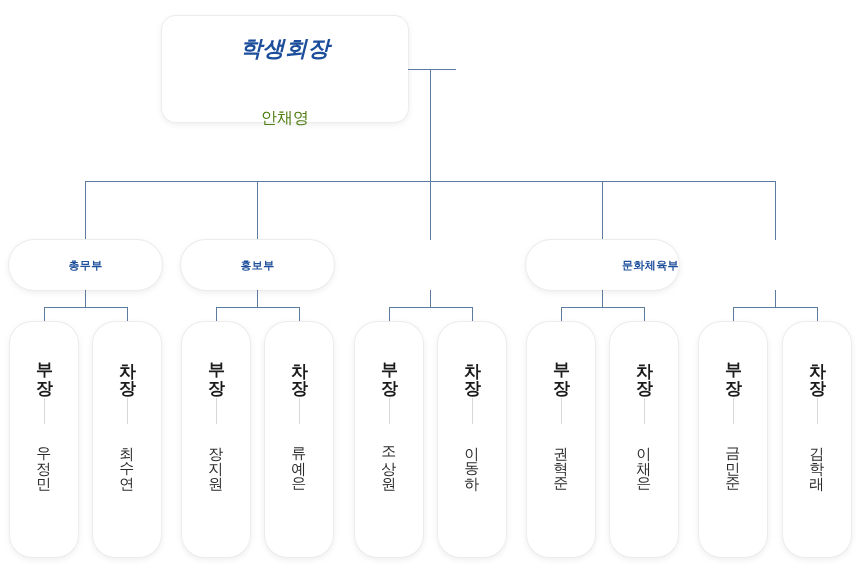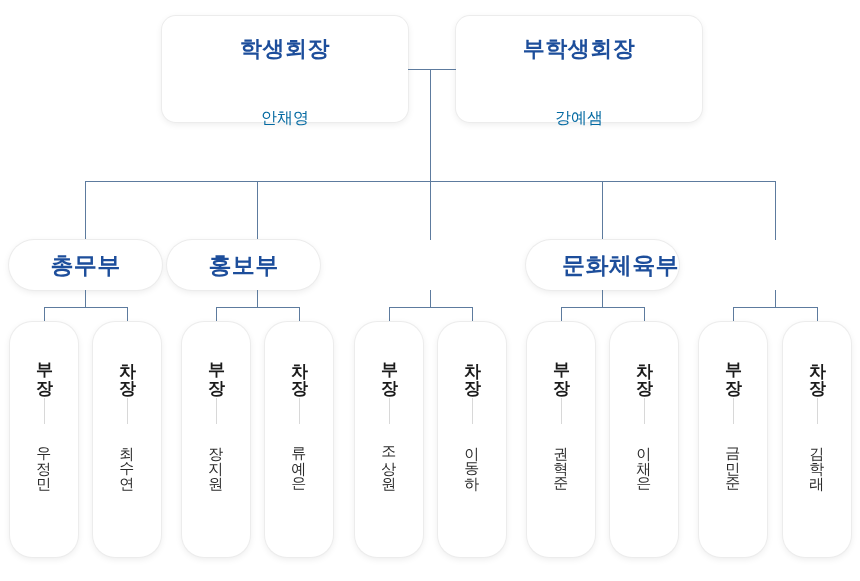--- a/index.html
+++ b/index.html
@@ -27,37 +27,37 @@
   }
 
   
   .exec-card{
     width:246px;height:106px;top:16px;
     display:flex;flex-direction:column;align-items:center;
     justify-content:flex-start;padding-top:22px;
   }
   .exec-title{
     font-size:22px;font-weight:bold;color:#1d4e9b;
-    letter-spacing:.5px;line-height:1;
+    letter-spacing:.5px;line-height:1;font-style:italic;
   }
   .exec-divider{
     width:218px;height:1px;background:#e3e3e3;margin:18px 0 0 0;
   }
   .exec-name{
-    font-size:16px;color:#0369a1;margin-top:32px;line-height:1;
+    font-size:16px;color:#4d7c0f;margin-top:32px;line-height:1;
   }
 
   
   .dept-card{
     height:50px;top:240px;
     display:flex;align-items:center;justify-content:center;
     border-radius:25px;
   }
   .dept-title{
-    font-size:23px;font-weight:bold;color:#1d4e9b;letter-spacing:.4px;
+    font-size:11px;font-weight:bold;color:#1d4e9b;letter-spacing:.4px;
   }
 
   
   .leaf-card{
     width:68px;height:235px;top:322px;
     border-radius:22px;
     display:flex;flex-direction:column;align-items:center;
     padding-top:28px;
   }
   .leaf-role{
@@ -78,41 +78,36 @@
 <body>
 
 <div id="org-chart">
 
   <div class="card exec-card" style="left:162px;">
     <div class="exec-title">학생회장</div>
     <div class="exec-divider"></div>
     <div class="exec-name">안채영</div>
   </div>
 
-  <div class="card exec-card" style="left:456px;">
-    <div class="exec-title">부학생회장</div>
-    <div class="exec-divider"></div>
-    <div class="exec-name">강예샘</div>
-  </div>
 
   <div class="line h" style="left:408px;top:69px;width:48px;"></div>
   <div class="line v" style="left:430px;top:69px;height:112px;"></div>
 
   <div class="line h" style="left:85px;top:181px;width:691px;"></div>
 
   <div class="line v" style="left:85px;top:181px;height:59px;"></div>
   <div class="line v" style="left:257px;top:181px;height:59px;"></div>
   <div class="line v" style="left:430px;top:181px;height:59px;"></div>
   <div class="line v" style="left:602px;top:181px;height:59px;"></div>
   <div class="line v" style="left:775px;top:181px;height:59px;"></div>
 
   <div class="card dept-card" style="left:9px;width:153px;">
     <div class="dept-title">총무부</div>
   </div>
-  <div class="card dept-card" style="left:167px;width:153px;">
+  <div class="card dept-card" style="left:181px;width:153px;">
     <div class="dept-title">홍보부</div>
   </div>
   <div class="card dept-card" style="left:526px;width:153px;justify-content:flex-end;">
     <div class="dept-title">문화체육부</div>
   </div>
 
   <div class="line v" style="left:85px;top:290px;height:17px;"></div>
   <div class="line h" style="left:44px;top:307px;width:83px;"></div>
   <div class="line v" style="left:44px;top:307px;height:16px;"></div>
   <div class="line v" style="left:127px;top:307px;height:16px;"></div>

